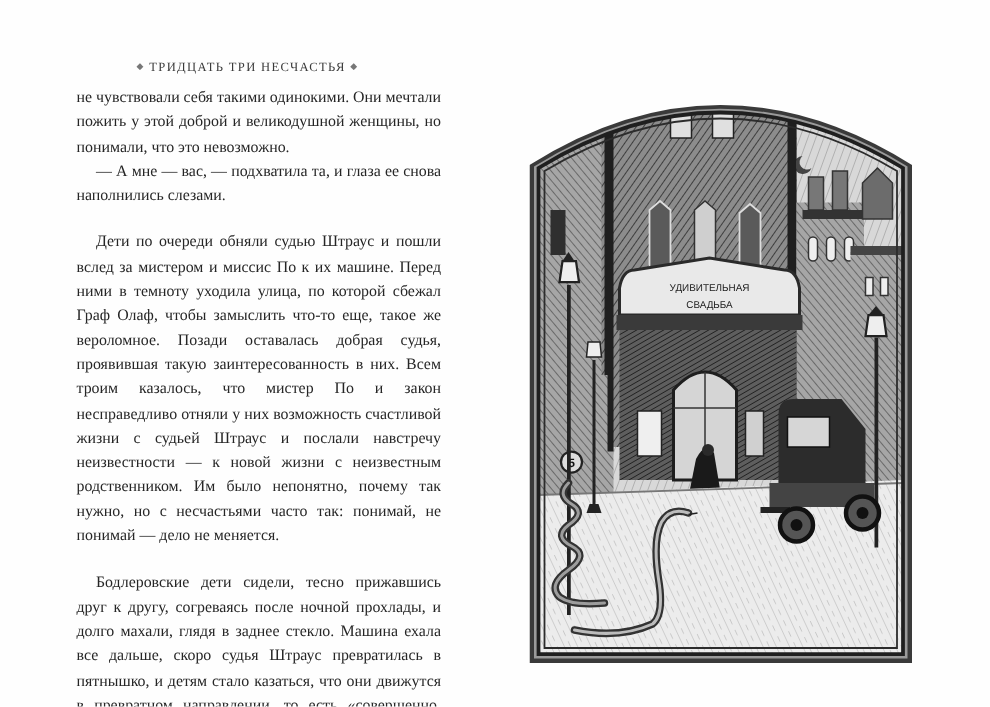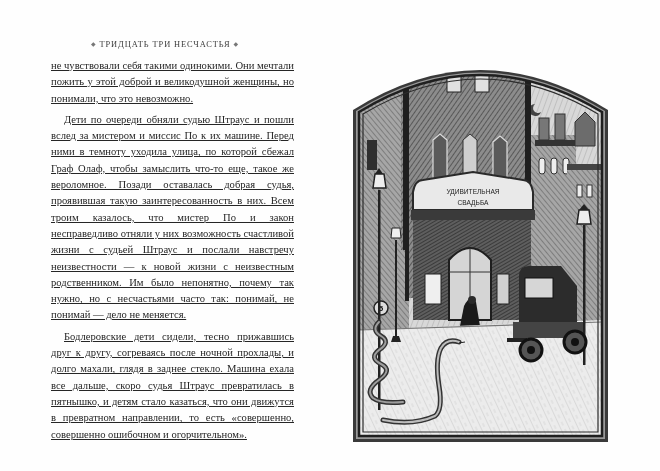--- a/index.html
+++ b/index.html
@@ -2,40 +2,41 @@
 <html><head>
 <meta charset="utf-8">
 <style>
   html, body { margin:0; padding:0; background:#ffffff; }
   body { width:660px; height:471px; position:relative; overflow:hidden; font-family:"Liberation Serif", "DejaVu Serif", serif; color:#1e1e1e; }
   .spread { position:absolute; left:0; top:0; width:660px; height:471px; background:#fefefe; }
   .left-page { position:absolute; left:0; top:0; width:330px; height:471px; }
   .running-head { position:absolute; left:0; width:330px; top:40px; text-align:center; font-size:8.4px; letter-spacing:0.9px; color:#3a3a3a; }
   .running-head .orn { font-size:6px; color:#777; margin:0 3px; vertical-align:1px; }
   .text-block { position:absolute; left:51px; top:58px; width:243px; font-size:10.6px; line-height:16.3px; text-align:justify; color:#262626; }
-  .text-block p { margin:0; text-indent:0;text-decoration:underline; }
+  .text-block p { margin:0; text-indent:0; }
   .text-block p.indent { text-indent:13px; }
-  .text-block p.gap { margin-top:5px; }
+  .text-block p.gap { margin-top:15px; }
   .right-page { position:absolute; left:330px; top:0; width:330px; height:471px; }
   .illus { position:absolute; left:23px; top:60px; width:255px; height:382px; }
   .illus svg { display:block; }
   .sign-text { font-family:"Liberation Sans", sans-serif; }
 </style>
 </head>
 <body>
 
 <div class="spread">
 
   <div class="left-page">
     <div class="running-head">
       <span class="orn">◆</span><span>ТРИДЦАТЬ ТРИ НЕСЧАСТЬЯ</span><span class="orn">◆</span>
     </div>
 
     <div class="text-block">
       <p>не чувствовали себя такими одинокими. Они мечтали пожить у этой доброй и великодушной женщины, но понимали, что это невозможно.</p>
+      <p class="indent">— А мне — вас, — подхватила та, и глаза ее снова наполнились слезами.</p>
       <p class="indent gap">Дети по очереди обняли судью Штраус и пошли вслед за мистером и миссис По к их машине. Перед ними в темноту уходила улица, по которой сбежал Граф Олаф, чтобы замыслить что-то еще, такое же вероломное. Позади оставалась добрая судья, проявившая такую заинтересованность в них. Всем троим казалось, что мистер По и закон несправедливо отняли у них возможность счастливой жизни с судьей Штраус и послали навстречу неизвестности — к новой жизни с неизвестным родственником. Им было непонятно, почему так нужно, но с несчастьями часто так: понимай, не понимай — дело не меняется.</p>
       <p class="indent gap">Бодлеровские дети сидели, тесно прижавшись друг к другу, согреваясь после ночной прохлады, и долго махали, глядя в заднее стекло. Машина ехала все дальше, скоро судья Штраус превратилась в пятнышко, и детям стало казаться, что они движутся в превратном направлении, то есть «совершенно, совершенно ошибочном и огорчительном».</p>
     </div>
   </div>
 
   <div class="right-page">
     <div class="illus">
       <svg width="255" height="382" viewBox="0 0 255 382">
         <defs>
           <pattern id="hatchA" width="4" height="4" patternUnits="userSpaceOnUse" patternTransform="rotate(35)">

